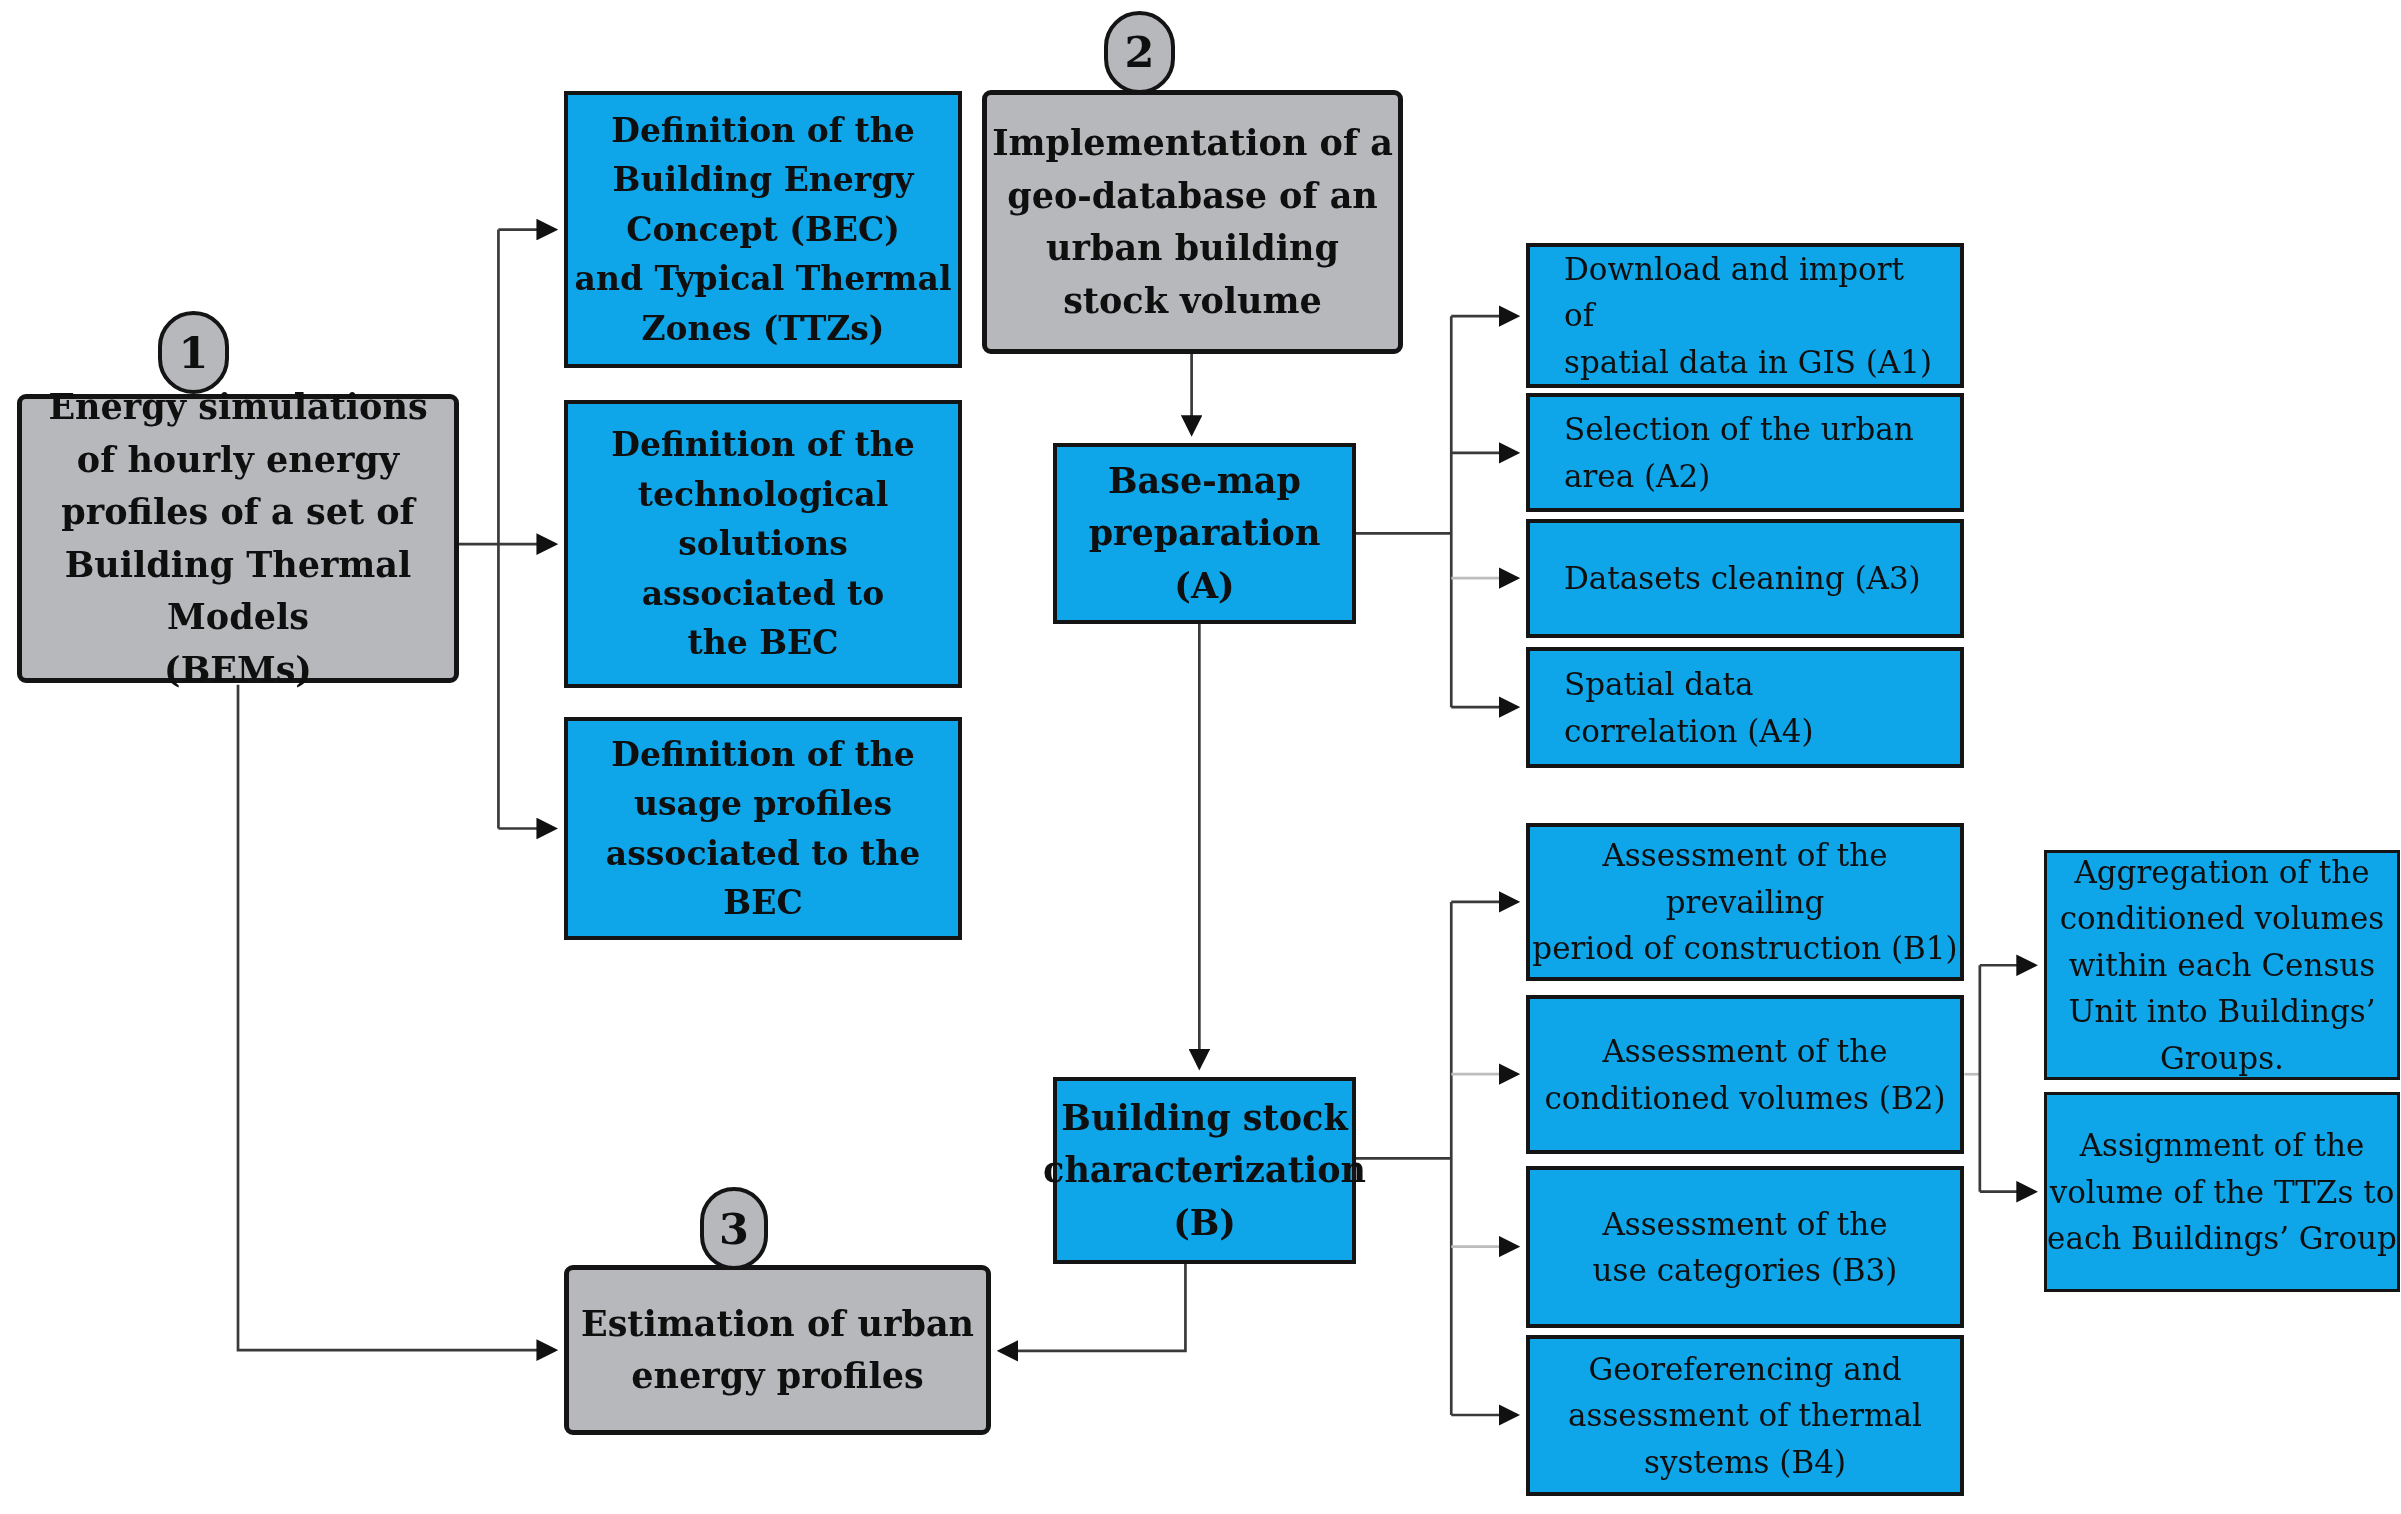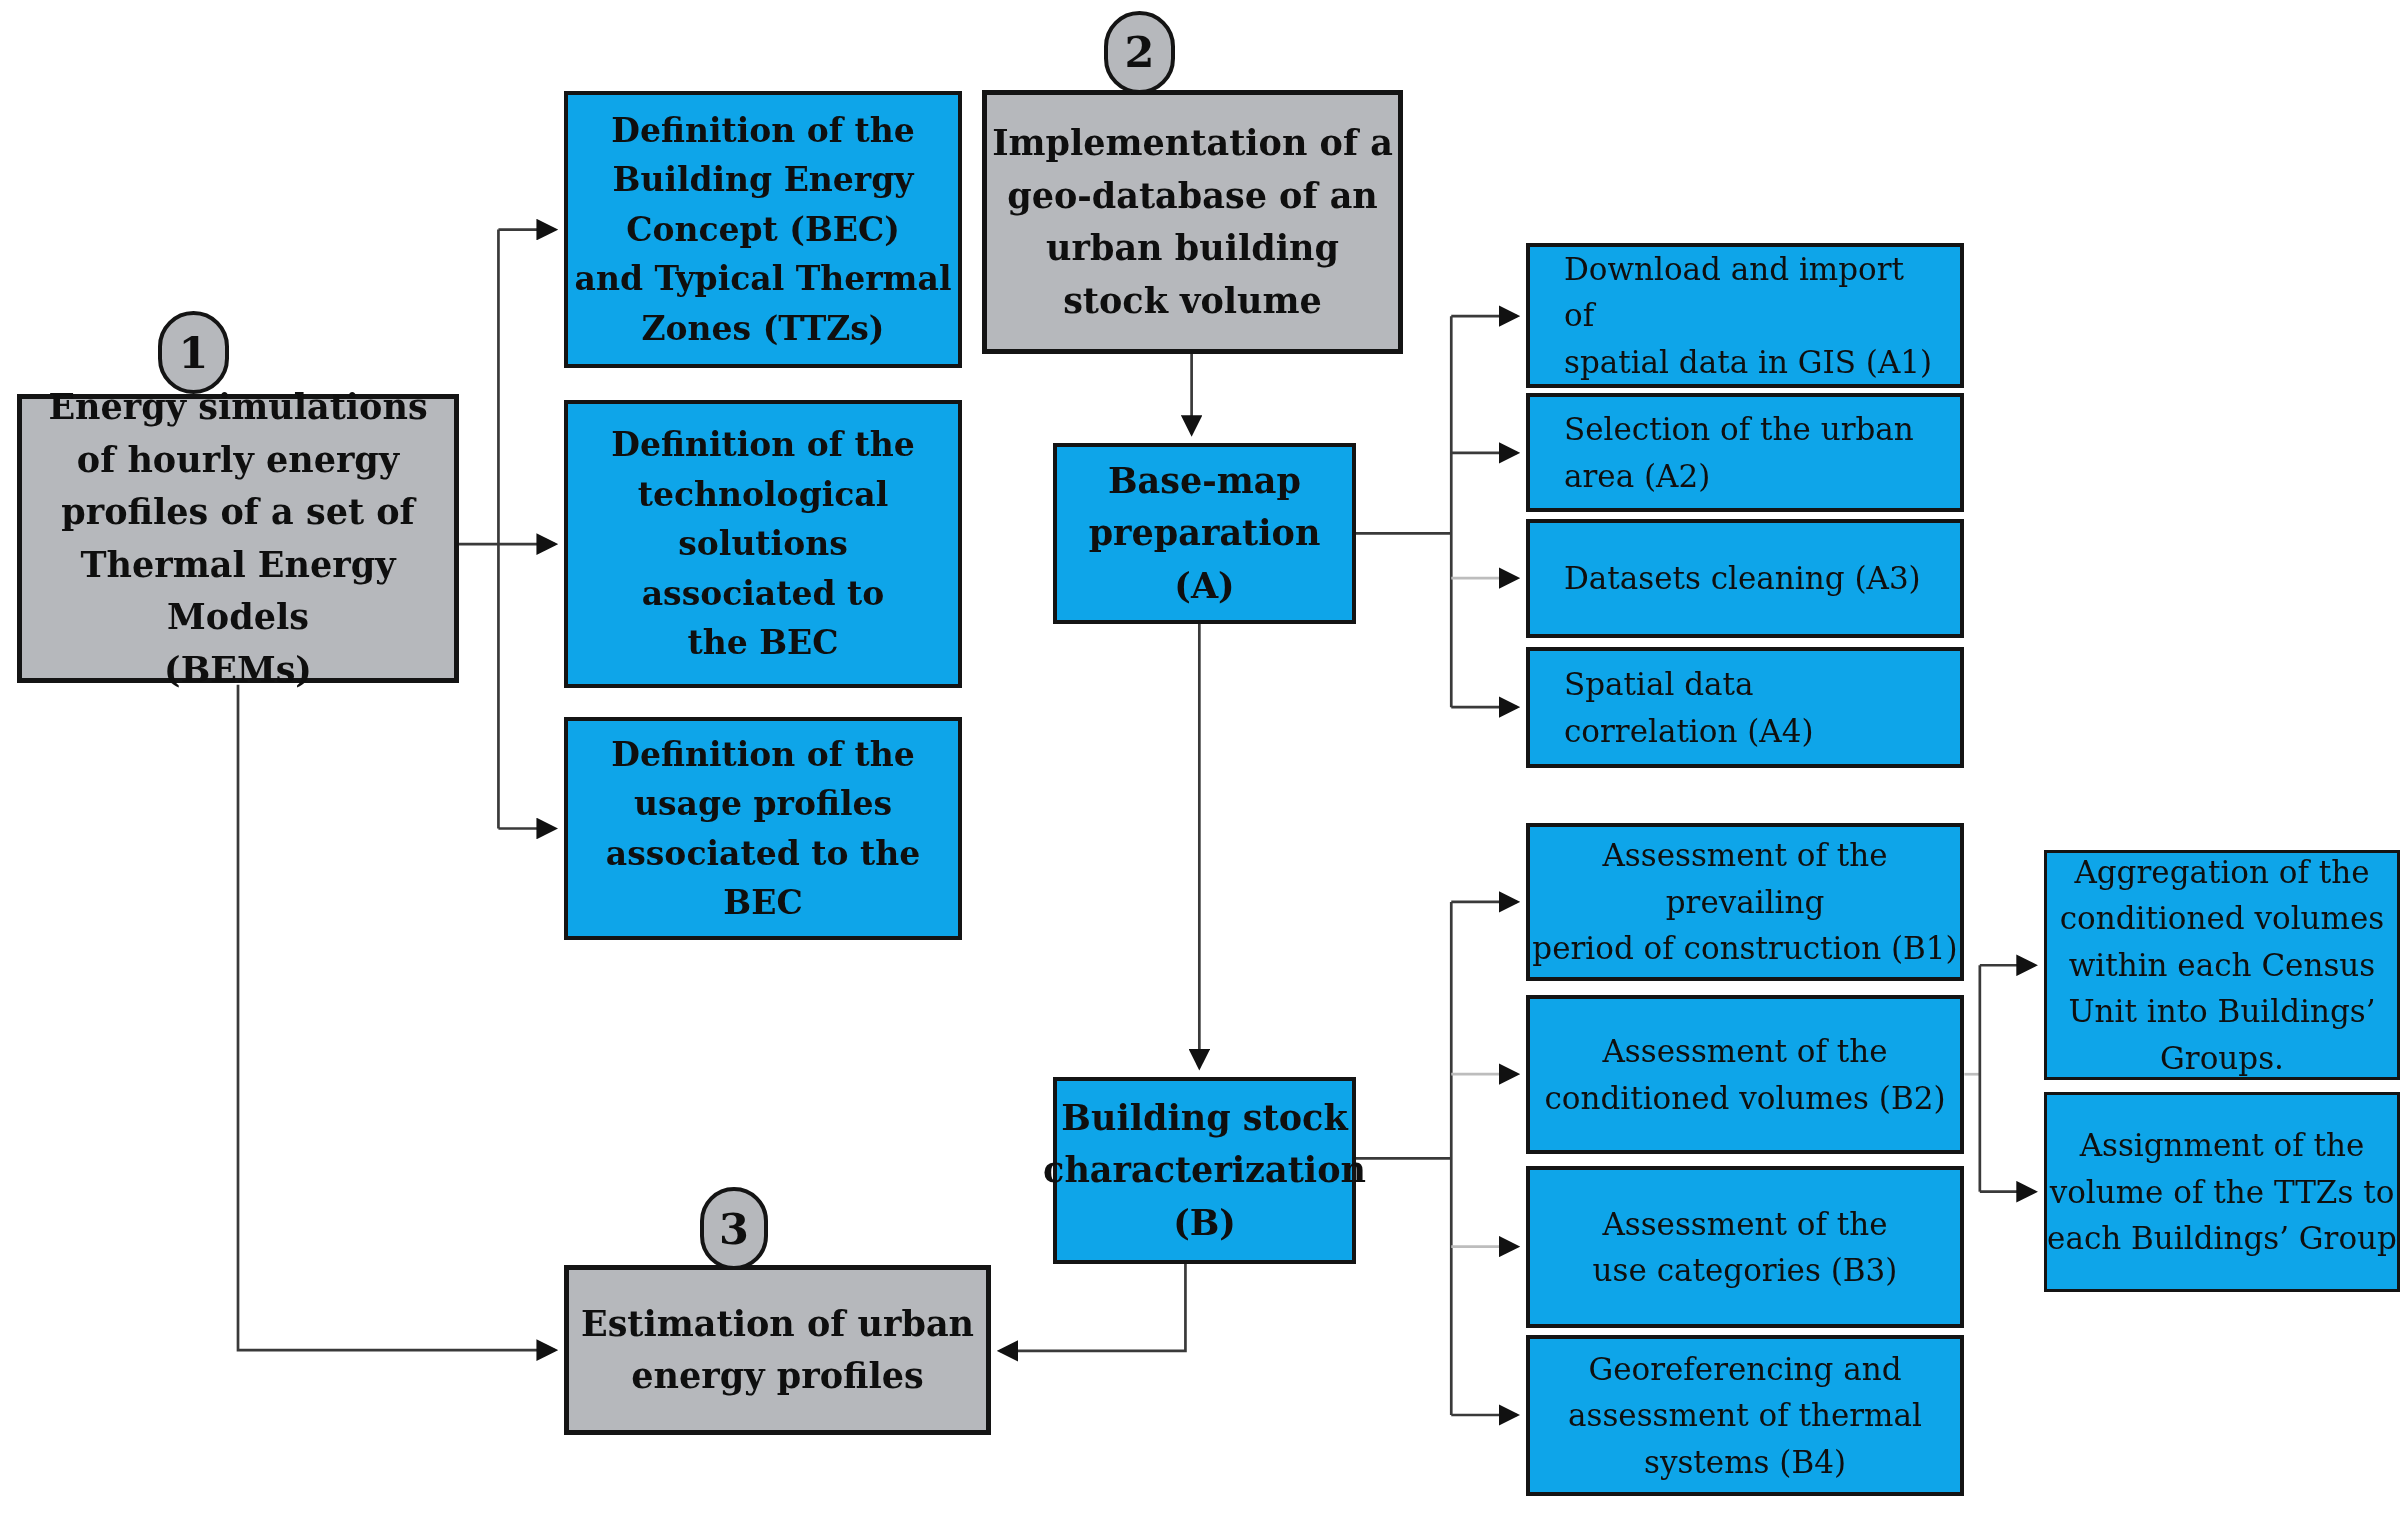--- a/index.html
+++ b/index.html
@@ -1,21 +1,21 @@
 <!DOCTYPE html>
 <html style="--gray-fill: #b6b8bc; --ink: #141414;font-size:12.4px"><head>
 <meta charset="utf-8">
 <style>
   html,body{margin:0;padding:0;background:#ffffff;}
   body{font-family:"DejaVu Serif","Liberation Serif",serif;color:#0f0f0f;}
   .canvas{position:relative;width:2401px;height:1514px;background:#ffffff;overflow:hidden;}
   .node{position:absolute;box-sizing:border-box;display:flex;align-items:center;justify-content:center;
         text-align:center;white-space:pre-line;background:#0ea5e9;border:4.6px solid var(--ink,#141414);
         line-height:1.5;}
-  .gray{background:var(--gray-fill,#b6b8bc);border-width:5.4px;}
+  .gray{background:var(--gray-fill,#b6b8bc);border-width:5.4px;border-radius:9px;}
   .bold{font-weight:700;}
   .big{font-size:35px;}
   .mid{font-size:33px;}
   .item{font-size:31px;}
   .leftalign{justify-content:flex-start;text-align:left;padding-left:34px;padding-right:24px;}
   .badge{position:absolute;box-sizing:border-box;display:flex;align-items:center;justify-content:center;
          background:var(--gray-fill,#b6b8bc);border:4.6px solid #141414;border-radius:36px;
          font-weight:700;font-size:43px;z-index:5;}
   svg.wires{position:absolute;left:0;top:0;z-index:1;}
   .node{z-index:2;}
@@ -88,21 +88,21 @@
   <div class="badge" style="left:1104px;top:10.8px;width:71px;height:83px;">
     <span>2</span>
   </div>
   <div class="badge" style="left:700px;top:1187px;width:68px;height:83px;">
     <span>3</span>
   </div>
 
   <div class="node gray bold big" style="left:17px;top:394px;width:442px;height:289px;">Energy simulations
 of hourly energy
 profiles of a set of
-Thermal Energy Models
+Building Thermal Models
 (BEMs)</div>
 
   <div class="node bold mid" style="left:564px;top:91px;width:398px;height:277px;">Definition of the
 Building Energy
 Concept (BEC)
 and Typical Thermal
 Zones (TTZs)</div>
   <div class="node bold mid" style="left:564px;top:400px;width:398px;height:288px;">Definition of the
 technological
 solutions

